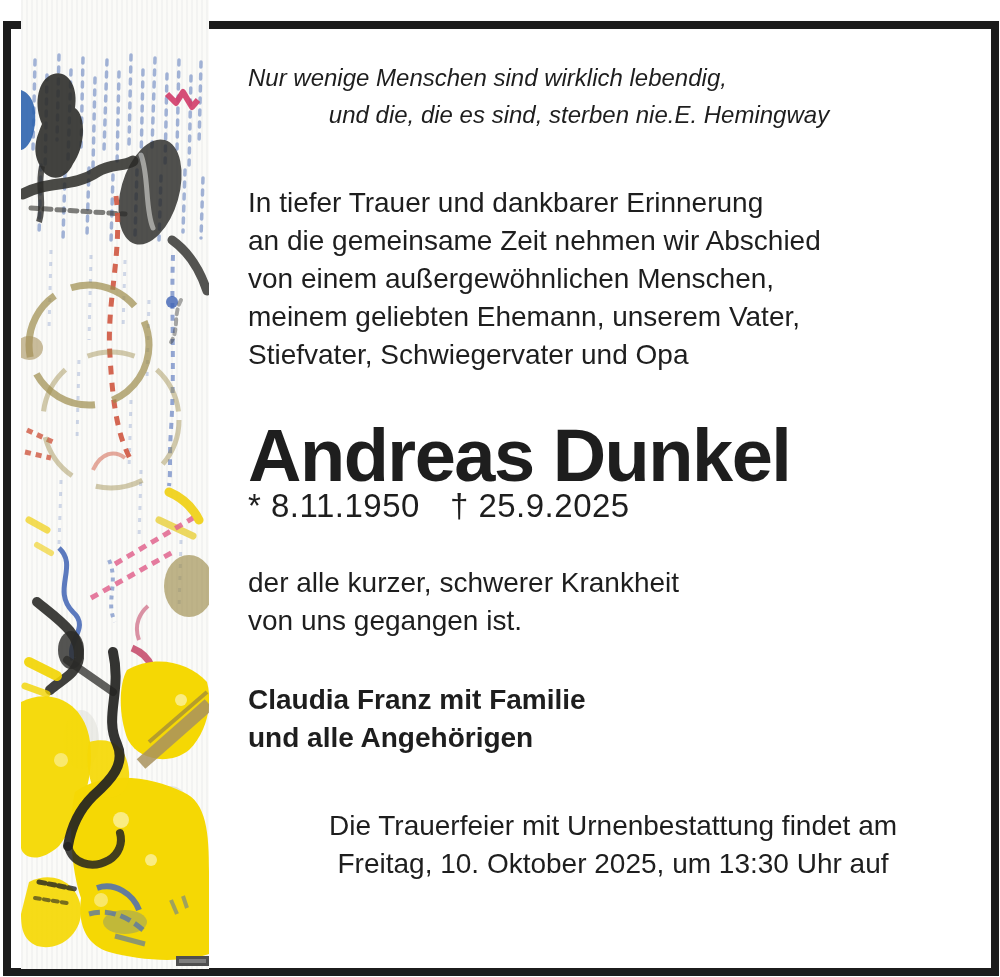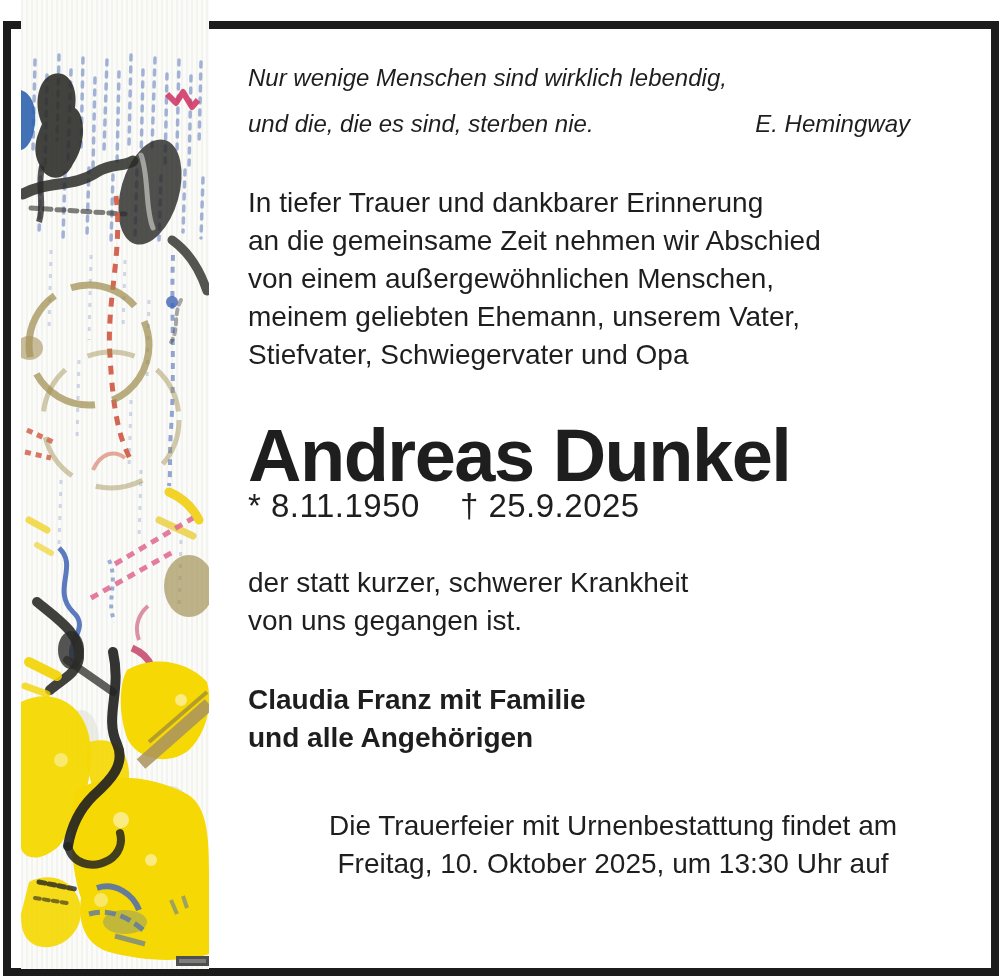--- a/index.html
+++ b/index.html
@@ -22,29 +22,29 @@
   }
   .artwork{
     position:absolute;left:21px;top:0;width:188px;height:969px;
     background:#fbfbf8;
     background-image:repeating-linear-gradient(90deg,rgba(140,145,160,.07) 0 2px,rgba(0,0,0,0) 2px 5px);
     z-index:2;
   }
   .artwork svg{display:block;width:100%;height:100%;}
   .content{position:absolute;left:248px;z-index:3;}
   .quote{top:59px;width:662px;font-size:24px;line-height:37px;font-style:italic;}
-  .quote .row2{display:flex;justify-content:space-between;margin-top:9px;}
+  .quote .row2{display:flex;justify-content:center;}
   .para{font-size:28px;line-height:38px;}
   .intro{top:184px;width:720px;}
   .deceased-name{
     top:408px;font-size:74px;line-height:78px;font-weight:700;
     letter-spacing:-1.5px;white-space:nowrap;margin-top:9px;
   }
   .dates{top:488px;font-size:33px;line-height:36px;white-space:nowrap;letter-spacing:.5px;}
-  .dates .death{display:inline-block;margin-left:40px;}
+  .dates .death{display:inline-block;margin-left:30px;}
   .passing{top:564px;width:720px;}
   .mourners{top:681px;width:720px;font-weight:700;}
   .funeral{top:807px;width:730px;text-align:center;}
 </style>
 </head>
 <body>
 
 <div class="frame"></div>
 
 <div class="artwork">
@@ -215,21 +215,21 @@
   <div>Stiefvater, Schwiegervater und Opa</div>
 </div>
 
 <div class="content deceased-name">Andreas Dunkel</div>
 
 <div class="content dates">
   <span class="birth">* 8.11.1950</span><span class="death">† 25.9.2025</span>
 </div>
 
 <div class="content para passing">
-  <div>der statt kurzer, schwerer Krankheit</div>
+  <div>der alle kurzer, schwerer Krankheit</div>
   <div>von uns gegangen ist.</div>
 </div>
 
 <div class="content para mourners">
   <div>Claudia Franz mit Familie</div>
   <div>und alle Angehörigen</div>
 </div>
 
 <div class="content para funeral">
   <div>Die Trauerfeier mit Urnenbestattung findet am</div>

